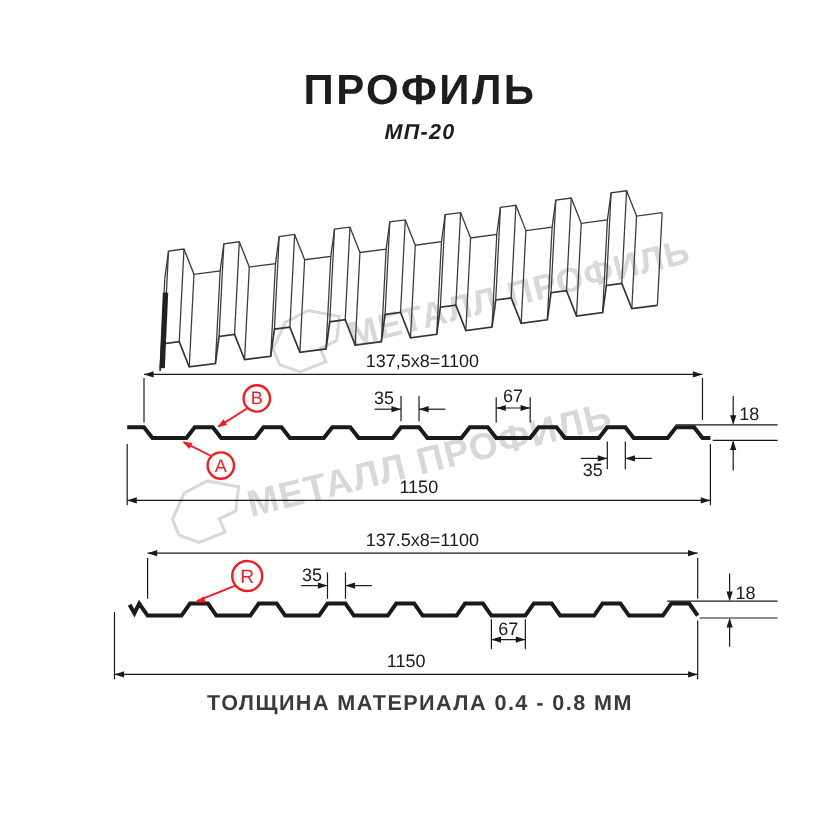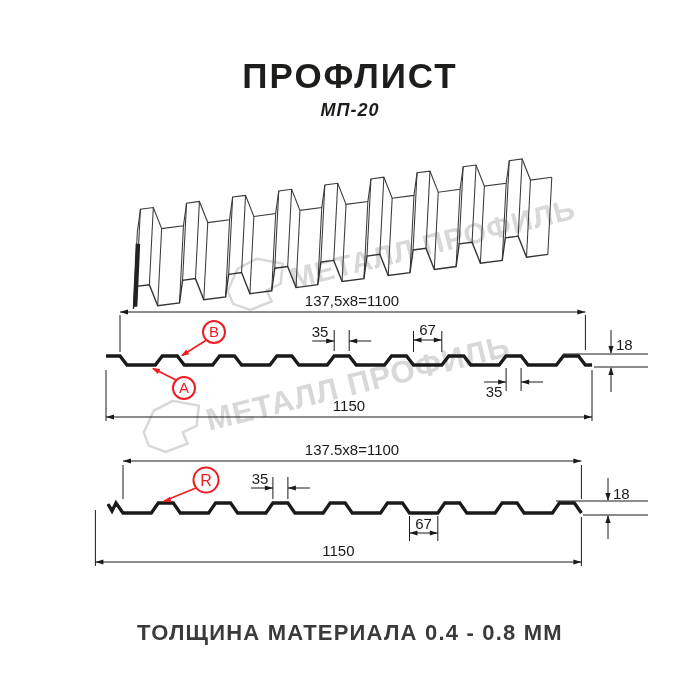--- a/index.html
+++ b/index.html
@@ -2,33 +2,33 @@
 <html><head>
 <meta charset="utf-8">
 <style>
   html,body{margin:0;padding:0;background:#fff;}
   #page{position:relative;width:700px;height:700px;background:#ffffff;overflow:hidden;
         font-family:"Liberation Sans",sans-serif;color:#1a1a1a;}
   .title{position:absolute;top:56px;left:0;width:700px;text-align:center;
          font-size:35px;font-weight:bold;letter-spacing:2px;color:#1d1d1b;}
   .subtitle{position:absolute;top:100px;left:0;width:700px;text-align:center;
          font-size:18px;font-weight:bold;letter-spacing:1px;color:#1d1d1b;font-style:italic;}
-  .footer{position:absolute;top:620px;left:0;width:700px;text-align:center;
-         font-size:22px;font-weight:bold;letter-spacing:1.2px;color:#3a3a39;}
+  .footer{position:absolute;top:576px;left:0;width:700px;text-align:center;
+         font-size:18px;font-weight:bold;letter-spacing:1.2px;color:#3a3a39;}
   svg{position:absolute;top:0;left:0;}
   text.dim{font-family:"Liberation Sans",sans-serif;font-size:15px;fill:#1a1a1a;}
   text.red{font-family:"Liberation Sans",sans-serif;fill:#ee1c23;}
   text.wm{font-family:"Liberation Sans",sans-serif;font-weight:bold;fill:#d8d8d8;}
 </style>
 </head>
 <body>
 
 <div id="page">
 
-  <div class="title">ПРОФЛИСТ</div>
+  <div class="title">ПРОФИЛЬ</div>
   <div class="subtitle">МП-20</div>
 
   <svg width="700" height="700" viewBox="0 0 700 700">
 
     <g id="fill3d" transform="translate(118,192) rotate(-7.5)">
         <path d="M0,118 L6,96 L19,96 L24.5,118 L46.5,118 L52.5,96 L65.5,96 L71,118 L93,118 L99,96 L112,96 L117.5,118 L139.5,118 L145.5,96 L158.5,96 L164,118 L186,118 L192,96 L205,96 L210.5,118 L232.5,118 L238.5,96 L251.5,96 L257,118 L279,118 L285,96 L298,96 L303.5,118 L325.5,118 L331.5,96 L344.5,96 L350,118 L372,118 L378,96 L391,96 L396.5,118 L418,118 L432,42 L410.5,42 L405,20 L392,20 L386,42 L364,42 L358.5,20 L345.5,20 L339.5,42 L317.5,42 L312,20 L299,20 L293,42 L271,42 L265.5,20 L252.5,20 L246.5,42 L224.5,42 L219,20 L206,20 L200,42 L178,42 L172.5,20 L159.5,20 L153.5,42 L131.5,42 L126,20 L113,20 L107,42 L85,42 L79.5,20 L66.5,20 L60.5,42 L38.5,42 L33,20 L20,20 L14,42 Z" fill="#ffffff"></path>
       </g>
 
     <g transform="translate(234,316) rotate(-14)">
       <path d="M0,-26 L15,-45 L36,-50 L60,-39 L53,-20 L38,-17 L40,-5 L17,-2 L2,-12 Z" fill="none" stroke="#d8d8d8" stroke-width="2.5"></path>

